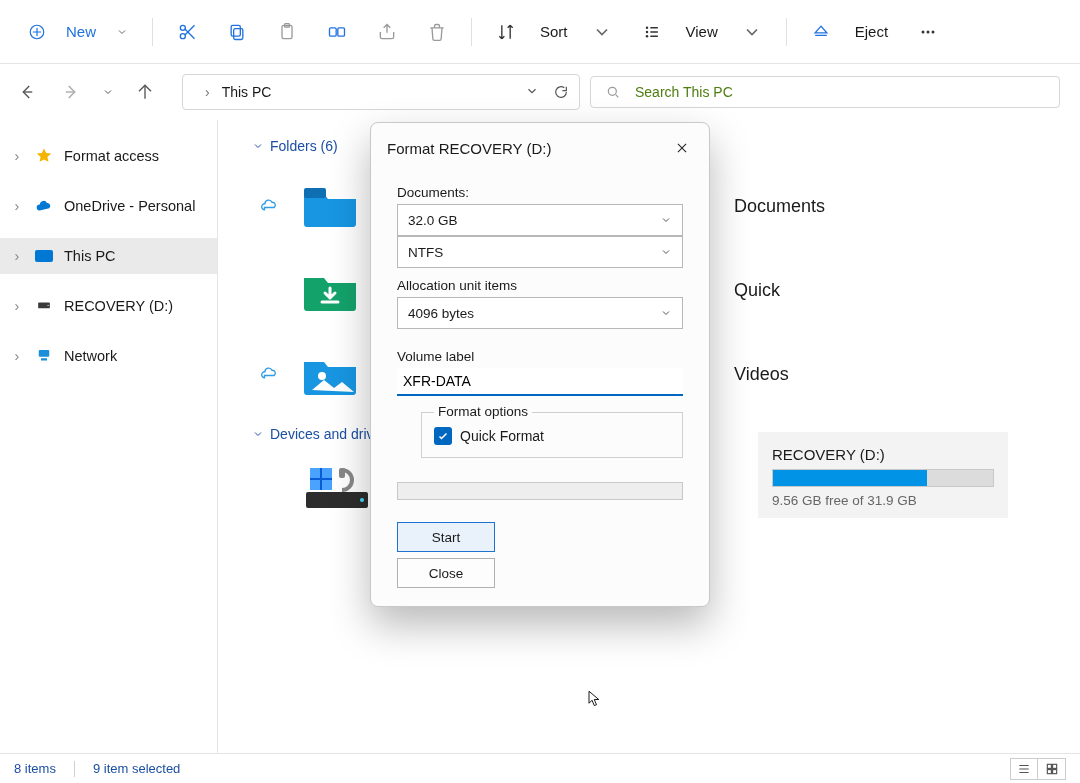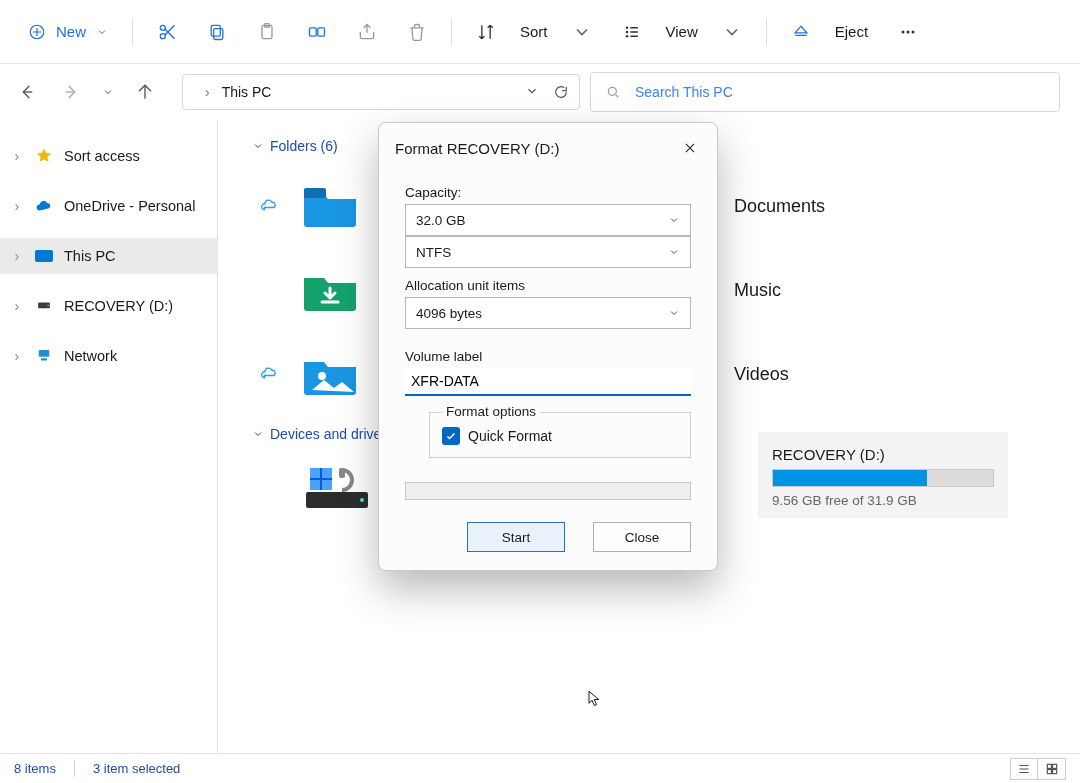--- a/index.html
+++ b/index.html
@@ -19,21 +19,21 @@
     display: flex;
     align-items: center;
     height: 64px;
     padding: 0 16px;
     border-bottom: 1px solid #e5e5e5;
     gap: 6px;
   }
   .new-btn {
     display: flex;
     align-items: center;
-    gap: 10px;
+    gap: 20px;
     padding: 6px 12px;
     border-radius: 4px;
     color: #1f72e0;
     font-size: 15px;
   }
   .tb-sep { width:1px; height:28px; background:#e0e0e0; margin:0 6px; }
   .tb-icon {
     width:44px; height:40px;
     display:flex; align-items:center; justify-content:center;
     color:#1f72e0; font-size:18px;
@@ -71,23 +71,23 @@
   .monitor-mini {
     width:18px; height:12px; background:#0078d4; border-radius:2px;
   }
   .addr-chev { color:#777; margin:0 2px; }
   .addr-end { margin-left:auto; display:flex; gap:14px; color:#555;}
   .searchbox {
     width:470px;
     display:flex; align-items:center;
     border:1px solid #d6d6d6;
     border-radius:4px;
-    height:40px;
+    height:32px;
     padding:0 14px;
-    color:#3b82f6;
+    color:#4d7c0f;
     gap:14px;
     margin-right:10px;
   }
   
   .body-area {
     display:flex;
     height: calc(100% - 64px - 56px - 30px);
   }
   
   .navpane {
@@ -151,21 +151,21 @@
   .statusbar .sep { width:1px; height:16px; background:#d0d0d0; }
   .view-toggles { margin-left:auto; display:flex; gap:0;}
   .vt {
     width:28px; height:22px; border:1px solid #ccc;
     display:flex; align-items:center; justify-content:center;
   }
   .vt + .vt { border-left:none; }
   
   .dialog {
     position:absolute;
-    left:378px; top:122px;
+    left:370px; top:122px;
     width:340px;
     background:#fcfcfc;
     border:1px solid #c8c8c8;
     border-radius:8px;
     box-shadow:0 18px 40px rgba(0,0,0,.28);
     padding-bottom:14px;
   }
   .dlg-title {
     display:flex; align-items:center;
     padding:12px 14px 10px 16px;
@@ -198,22 +198,23 @@
   .fieldset-body { margin-top:-12px; display:flex; align-items:center; gap:8px; }
   .chk {
     width:18px; height:18px; background:#0067c0; border-radius:3px;
     display:flex; align-items:center; justify-content:center; color:#fff; font-size:12px;
   }
   .progress {
     margin:24px 26px 0 26px;
     height:18px; border:1px solid #c8c8c8; background:#eee;
   }
   .dlg-actions {
-    display:flex; gap:28px; justify-content:flex-end;
+    display:flex; gap:6px; justify-content:flex-end;
     padding:22px 26px 4px 26px;
+    flex-direction:column;
   }
   .dlg-actions .dlg-btn { width:98px; }
   .dlg-actions .primary { background:#e9f2fb; border:1.5px solid #1d72d2; }
   .cursor {
     position:absolute; left:586px; top:689px;
     font-size:16px; color:#000; pointer-events:none;
   }
   
   svg { display:block; }
 </style>
@@ -364,21 +365,21 @@
 <div class="body-area">
 
   <div class="navpane">
     <div class="np-item">
       <span class="np-chev">›</span>
       <span class="np-icon">
         <svg viewBox="0 0 24 24" width="18" height="18">
             <path d="M12 2l2.9 6 6.6.6-5 4.6 1.5 6.5L12 16.8 6 19.7l1.5-6.5-5-4.6L9.1 8 12 2z" fill="#f5b400"></path>
           </svg>
       </span>
-      <span>Sort access</span>
+      <span>Format access</span>
     </div>
     <div class="np-item" style="margin-top:14px">
       <span class="np-chev">›</span>
       <span class="np-icon">
         <svg viewBox="0 0 24 24" width="18" height="18">
             <path d="M6 18a4 4 0 0 1 .5-8A5 5 0 0 1 16 8a4 4 0 0 1 3 7" fill="#0078d4"></path>
           </svg>
       </span>
       <span>OneDrive - Personal</span>
     </div>
@@ -431,21 +432,21 @@
           <rect x="2" y="4" width="22" height="10" rx="2" fill="#0e6fb3"></rect>
         </svg>
         <span class="folder-lbl far">Documents</span>
       </div>
       <div class="folder-row">
         <svg width="56" height="44" viewBox="0 0 56 44">
           <path d="M2 10h20l4 5h28v25a3 3 0 0 1-3 3H5a3 3 0 0 1-3-3V10z" fill="#14a26b"></path>
           <path d="M28 20v10m0 0l-5-5m5 5l5-5" stroke="#fff" stroke-width="3" stroke-linecap="round"></path>
           <path d="M20 34h16" stroke="#fff" stroke-width="3" stroke-linecap="round"></path>
         </svg>
-        <span class="folder-lbl far">Music</span>
+        <span class="folder-lbl far">Quick</span>
       </div>
       <div class="folder-row">
         <span class="cloud-dot">
           <svg viewBox="0 0 24 24" width="18" height="18">
               <path d="M6 17a4 4 0 0 1 .5-8A5 5 0 0 1 16 7a4 4 0 0 1 3 7H6z" fill="none" stroke="#2f9de3" stroke-width="1.8"></path>
             </svg>
         </span>
         <svg width="56" height="44" viewBox="0 0 56 44">
           <path d="M2 10h20l4 5h28v25a3 3 0 0 1-3 3H5a3 3 0 0 1-3-3V10z" fill="#1896e2"></path>
           <circle cx="20" cy="24" r="4" fill="#fff"></circle>
@@ -482,21 +483,21 @@
         <div class="drive-bar-fill" style="width: 70%;"></div>
       </div>
       <div class="drive-sub">9.56 GB free of 31.9 GB</div>
     </div>
   </div>
 </div>
 
 <div class="statusbar">
   <span>8 items</span>
   <span class="sep"></span>
-  <span>3 item selected</span>
+  <span>9 item selected</span>
   <div class="view-toggles">
     <div class="vt">
       <svg width="14" height="14" viewBox="0 0 24 24">
           <path d="M4 6h16M4 12h16M4 18h16" stroke="#555" stroke-width="2"></path>
         </svg>
     </div>
     <div class="vt">
       <svg width="14" height="14" viewBox="0 0 24 24">
           <rect x="4" y="4" width="7" height="7" fill="none" stroke="#555" stroke-width="2"></rect>
           <rect x="13" y="4" width="7" height="7" fill="none" stroke="#555" stroke-width="2"></rect>
@@ -510,21 +511,21 @@
 <div class="dialog">
   <div class="dlg-title">
     <span>Format RECOVERY (D:)</span>
     <span class="dlg-close">
       <svg width="14" height="14" viewBox="0 0 24 24">
           <path d="M5 5l14 14M19 5L5 19" stroke="#222" stroke-width="1.8"></path>
         </svg>
     </span>
   </div>
   <div class="dlg-body">
-    <div class="dlg-label">Capacity:</div>
+    <div class="dlg-label">Documents:</div>
     <div class="dlg-select">
       <span>32.0 GB</span>
       <svg width="12" height="12" viewBox="0 0 24 24">
           <path d="M6 9l6 6 6-6" fill="none" stroke="#555" stroke-width="2"></path>
         </svg>
     </div>
 
     <div class="dlg-select">
       <span>NTFS</span>
       <svg width="12" height="12" viewBox="0 0 24 24">

